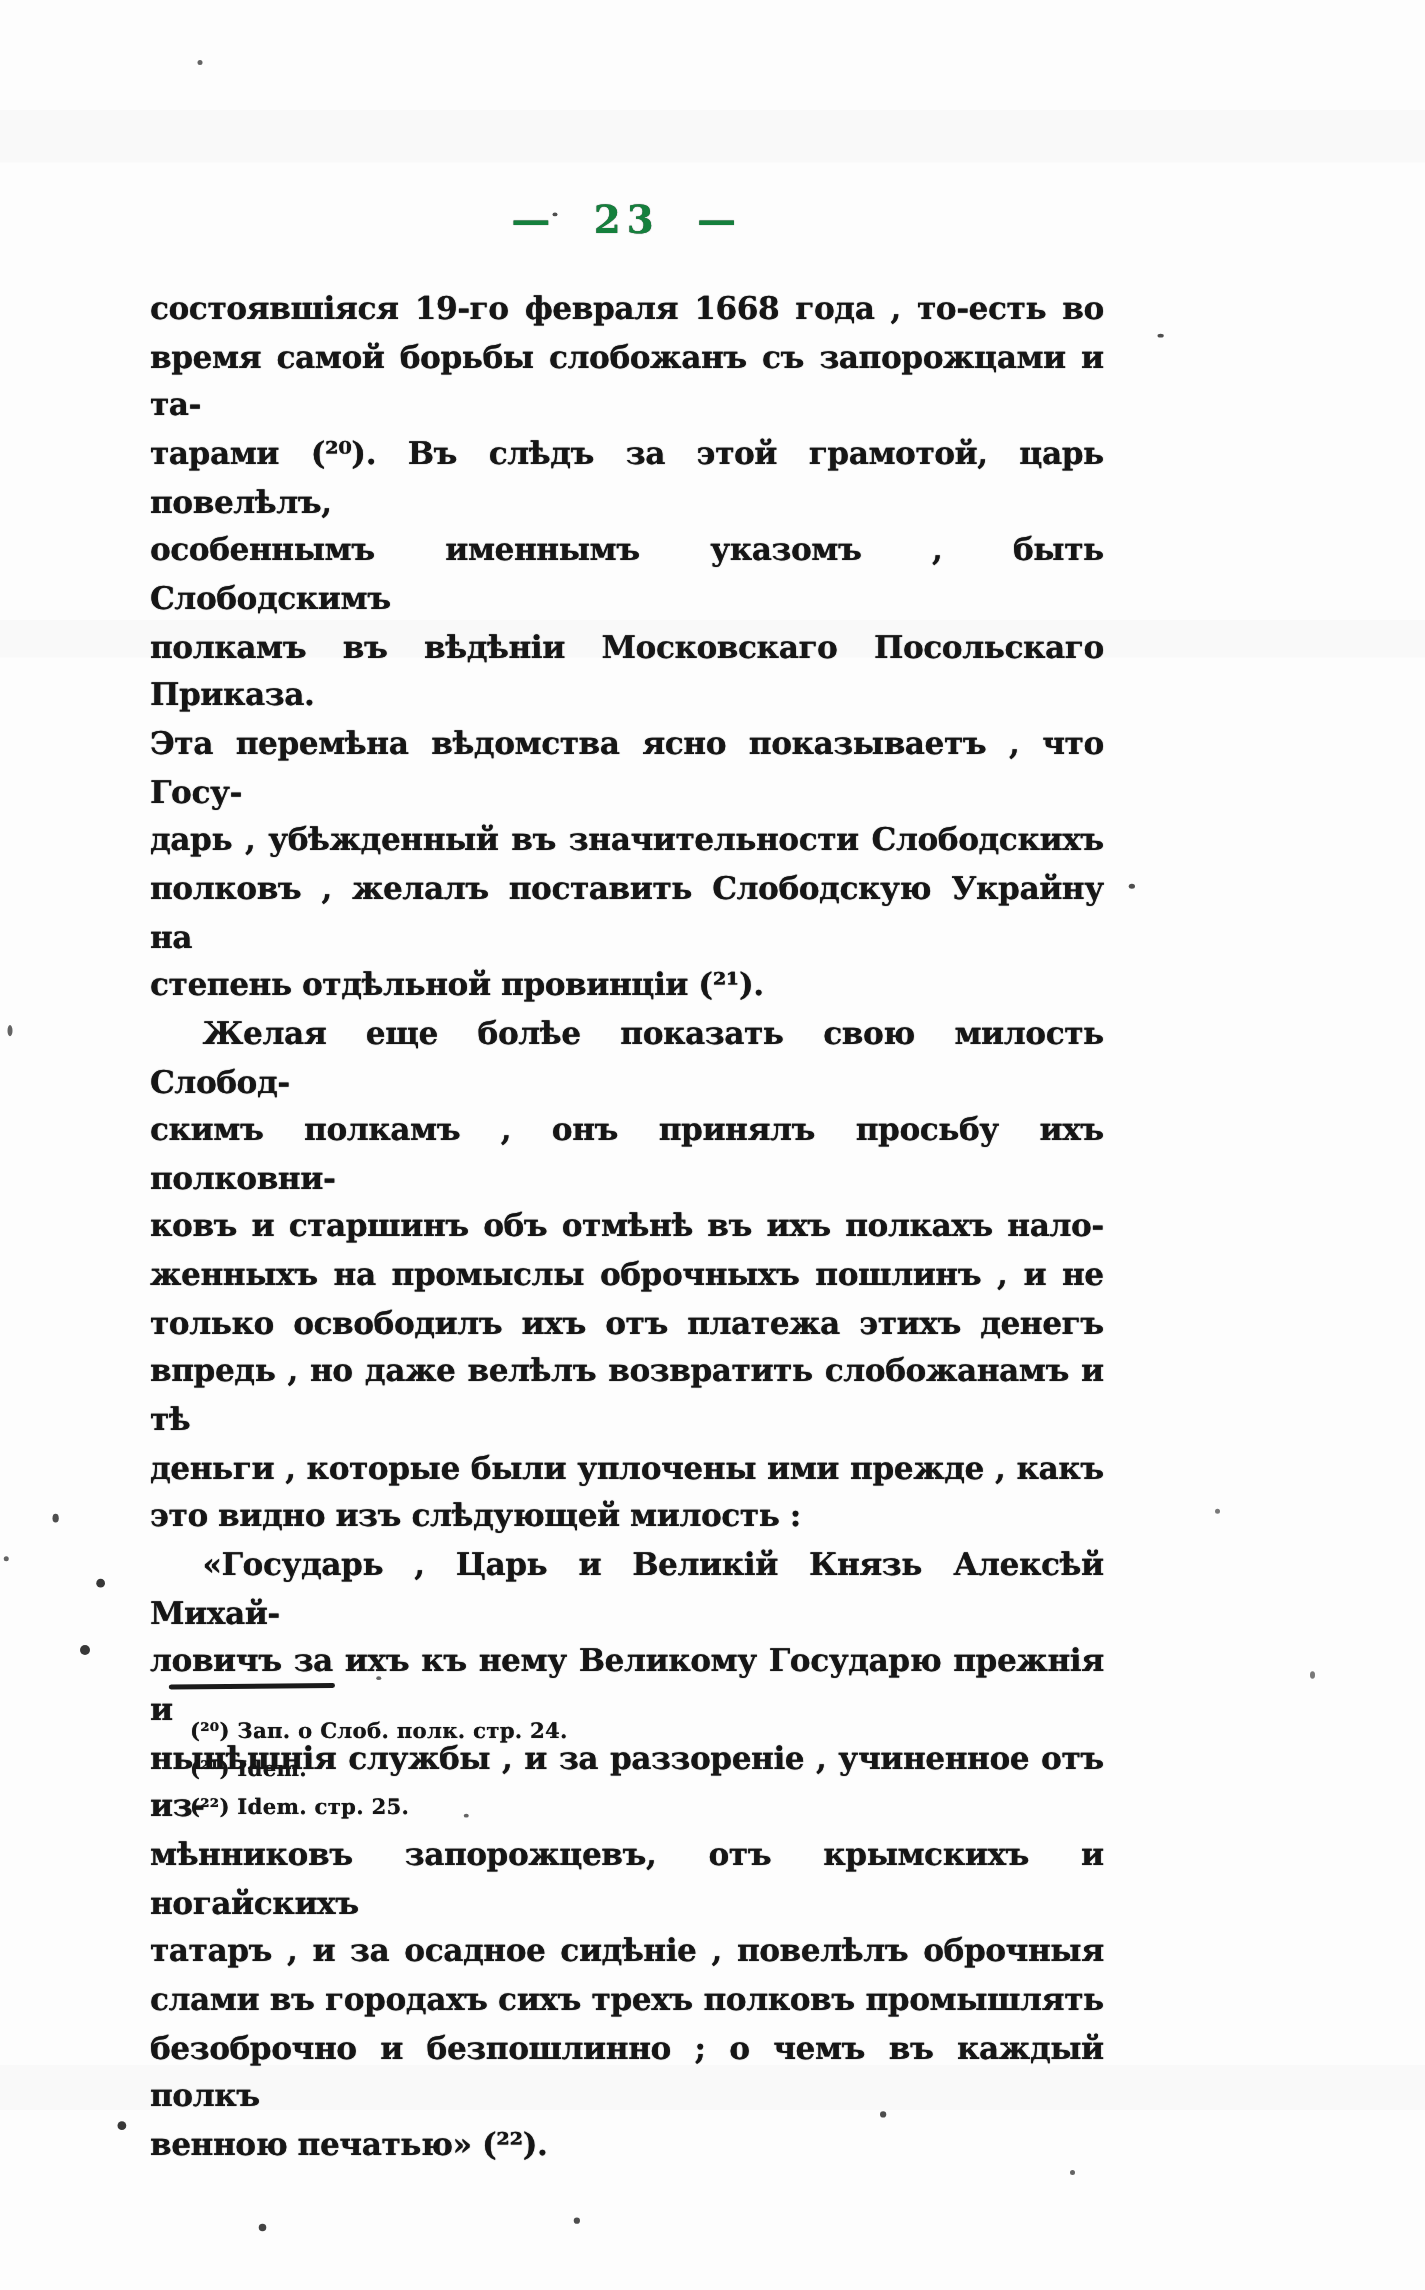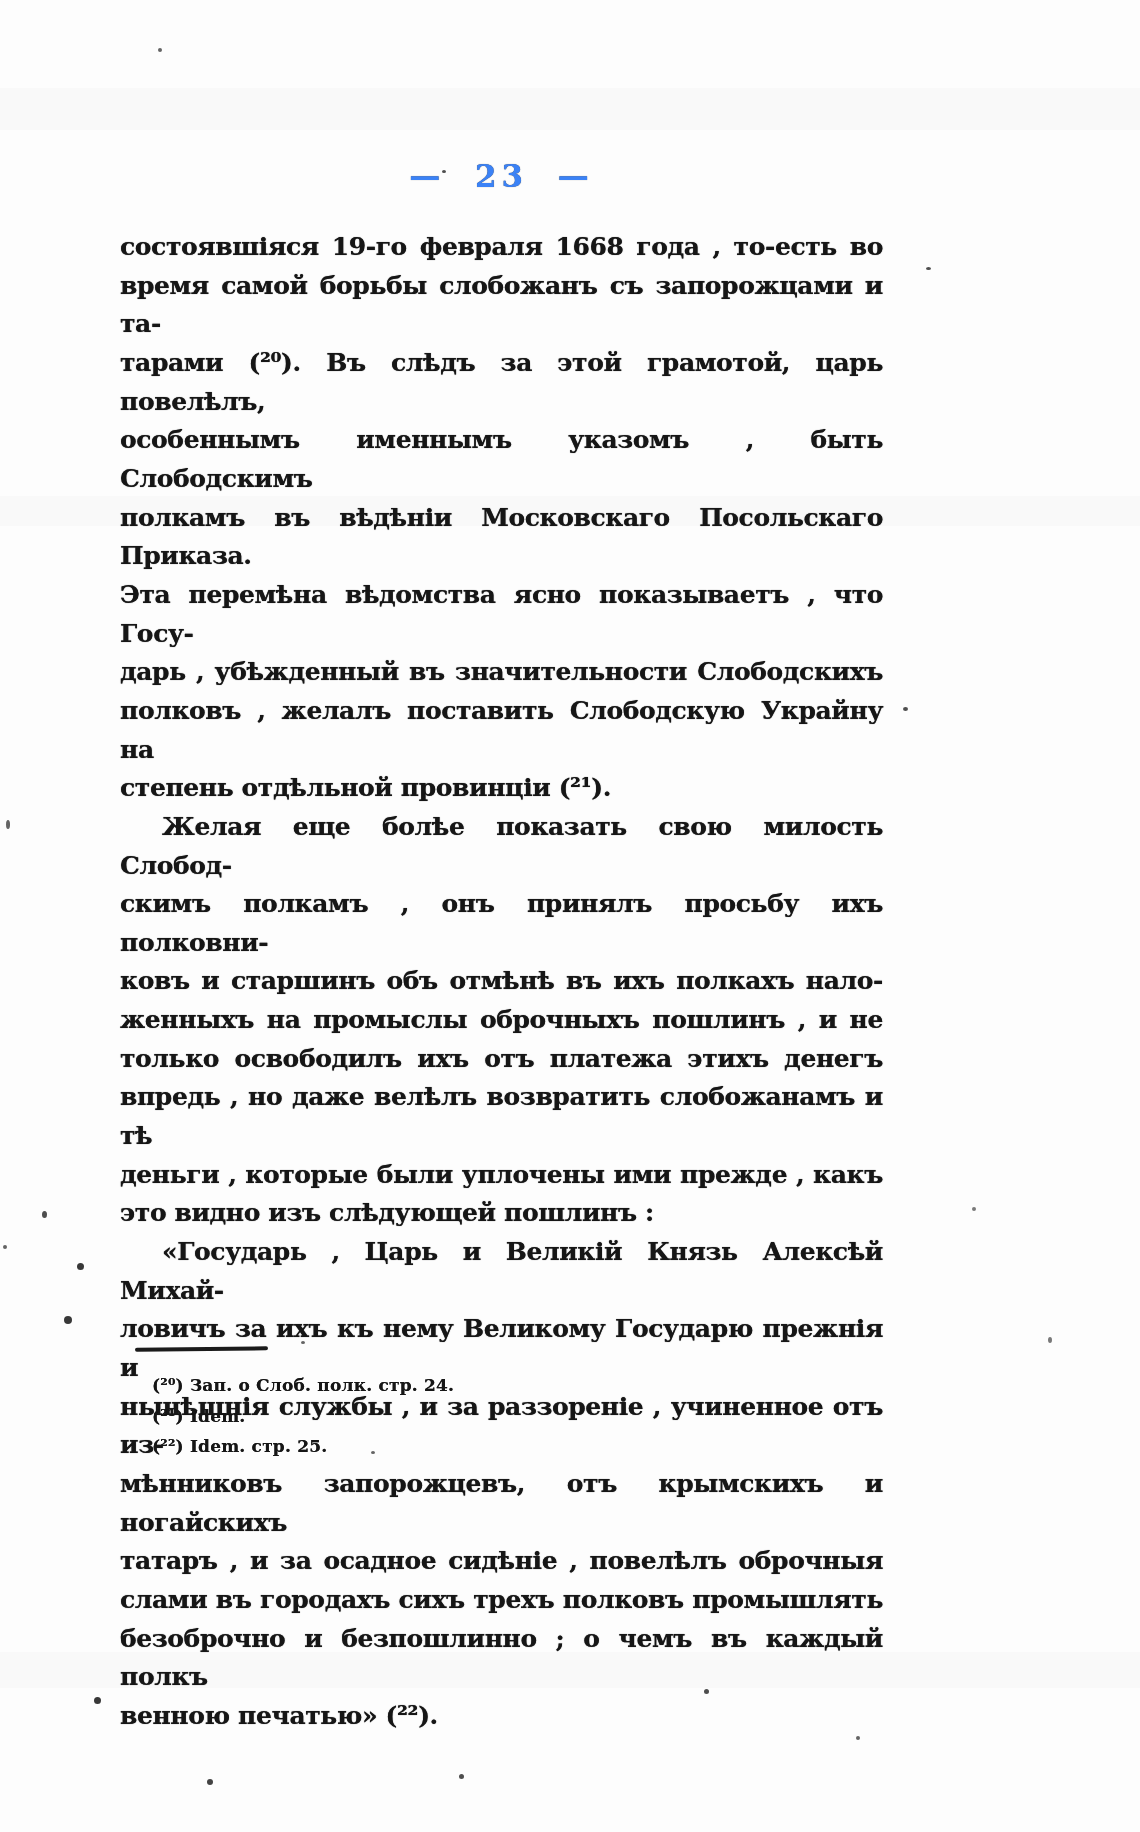--- a/index.html
+++ b/index.html
@@ -18,21 +18,21 @@
   .band.b1 { top: 88px;   height: 42px; }
   .band.b2 { top: 496px;  height: 30px; }
   .band.b3 { top: 1652px; height: 36px; }
 
   .page-number {
     position: absolute;
     left: 120px; width: 763px; top: 158px;
     text-align: center;
     font-size: 31px; font-weight: 700;
     letter-spacing: 5px; word-spacing: 14px;
-    color: #3b82f6;
+    color: #15803d;
     text-shadow: 0 0 0.7px rgba(10,10,10,0.8);
   }
 
   .body-text {
     position: absolute;
     left: 120px; top: 228px; width: 763px;
     font-size: 25px; font-weight: 700;
     letter-spacing: -0.4px;
     line-height: 38.65px;
     text-shadow: 0 0 0.8px rgba(10,10,10,0.85);
@@ -83,21 +83,21 @@
     <div class="line">дарь , убѣжденный въ значительности Слободскихъ</div>
     <div class="line">полковъ , желалъ поставить Слободскую Украйну на</div>
     <div class="line s">степень отдѣльной провинціи (²¹).</div>
     <div class="line i">Желая еще болѣе показать свою милость Слобод-</div>
     <div class="line">скимъ полкамъ , онъ принялъ просьбу ихъ полковни-</div>
     <div class="line">ковъ и старшинъ объ отмѣнѣ въ ихъ полкахъ нало-</div>
     <div class="line">женныхъ на промыслы оброчныхъ пошлинъ , и не</div>
     <div class="line">только освободилъ ихъ отъ платежа этихъ денегъ</div>
     <div class="line">впредь , но даже велѣлъ возвратить слобожанамъ и тѣ</div>
     <div class="line">деньги , которые были уплочены ими прежде , какъ</div>
-    <div class="line s">это видно изъ слѣдующей пошлинъ :</div>
+    <div class="line s">это видно изъ слѣдующей милость :</div>
     <div class="line i">«Государь , Царь и Великій Князь Алексѣй Михай-</div>
     <div class="line">ловичъ за ихъ къ нему Великому Государю прежнія и</div>
     <div class="line">нынѣшнія службы , и за раззореніе , учиненное отъ из-</div>
     <div class="line">мѣнниковъ запорожцевъ, отъ крымскихъ и ногайскихъ</div>
     <div class="line">татаръ , и за осадное сидѣніе , повелѣлъ оброчныя</div>
     <div class="line">слами въ городахъ сихъ трехъ полковъ промышлять</div>
     <div class="line">безоброчно и безпошлинно ; о чемъ въ каждый полкъ</div>
     <div class="line s">венною печатью» (²²).</div>
 
   </div>

